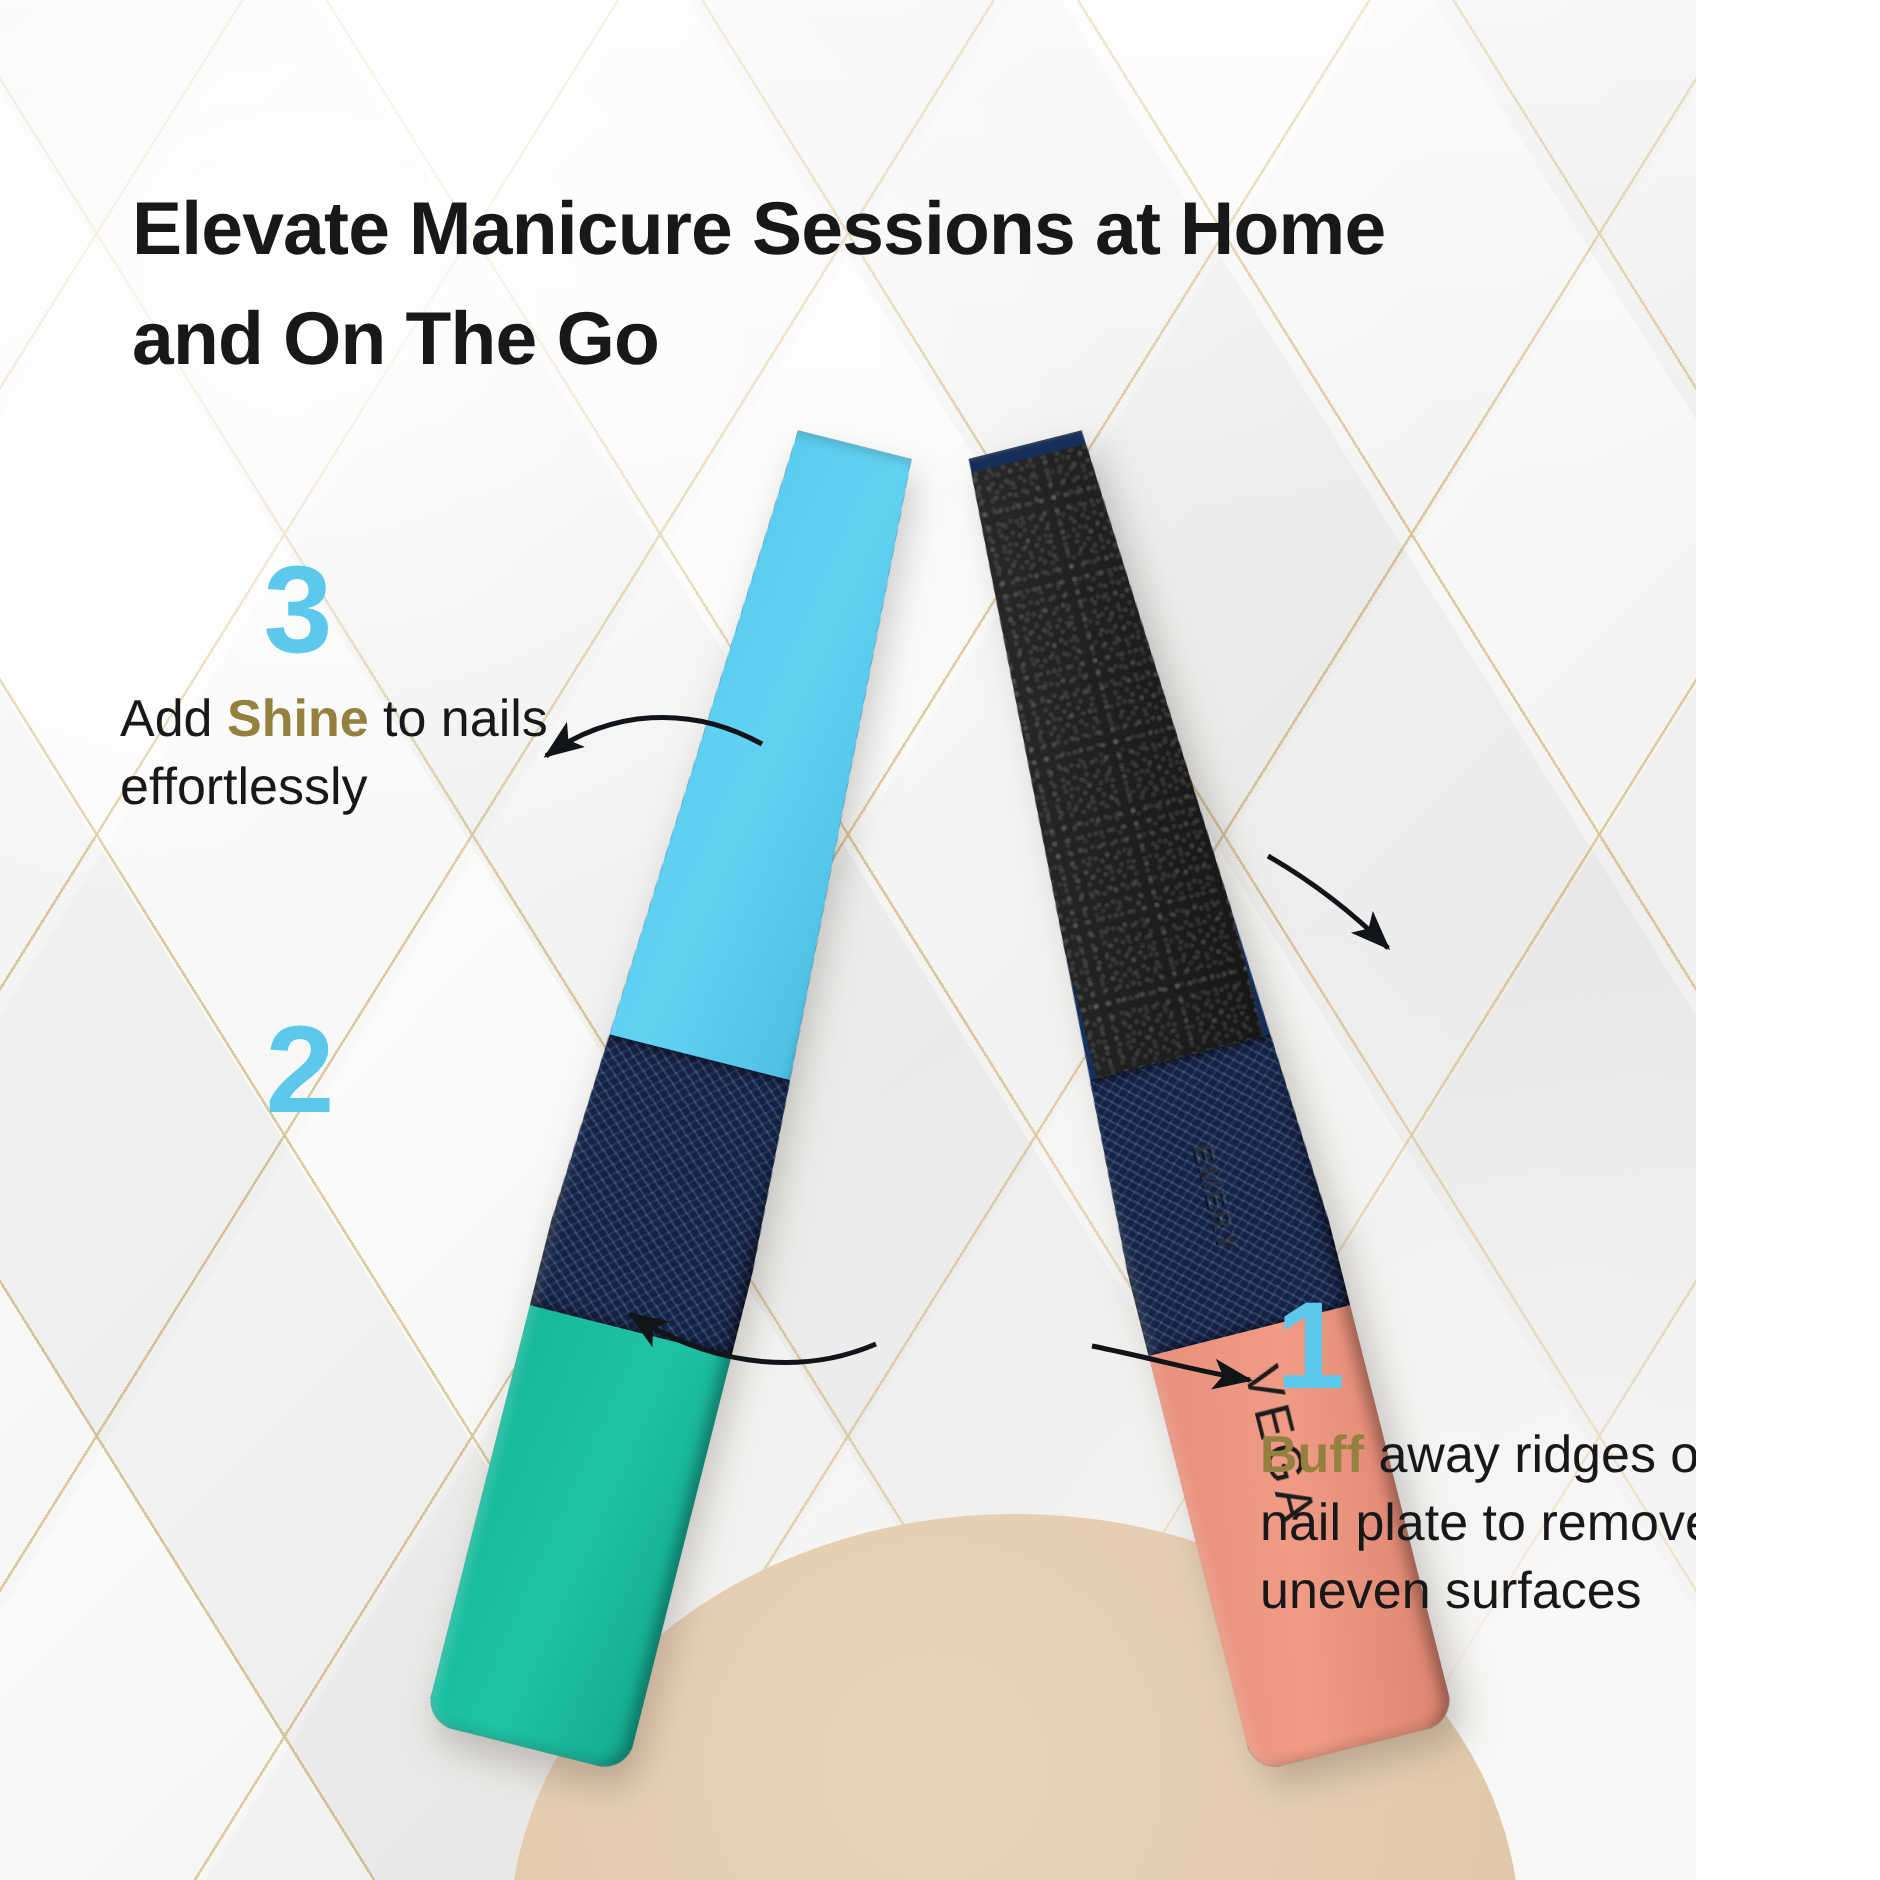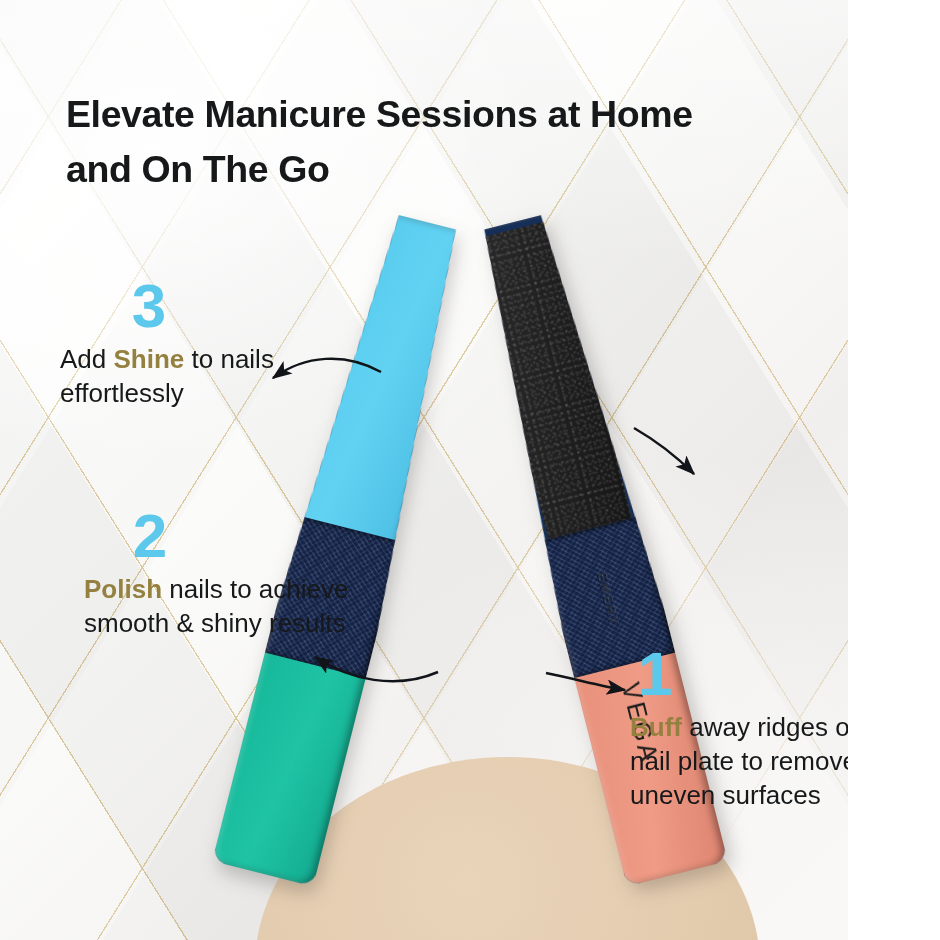--- a/index.html
+++ b/index.html
@@ -224,21 +224,20 @@
     <path d="M634,428 C660,443 678,458 694,474" fill="none" stroke="#111418" stroke-width="2.5" marker-end="url(#ah)"></path>
   </svg>
 
   <div class="step" id="step-3">
     <div class="step-num">3</div>
     <div class="step-text"><span>Add </span><span class="kw">Shine</span><span> to nails effortlessly</span></div>
   </div>
 
   <div class="step" id="step-2">
     <div class="step-num">2</div>
-    <div class="step-text"><span></span><span class="kw">Polish</span><span> nails to achieve smooth &amp; shiny results</span></div>
   </div>
 
   <div class="step" id="step-1">
     <div class="step-num">1</div>
     <div class="step-text"><span></span><span class="kw">Buff</span><span> away ridges on the nail plate to remove uneven surfaces</span></div>
   </div>
 
 
 </div>
 

